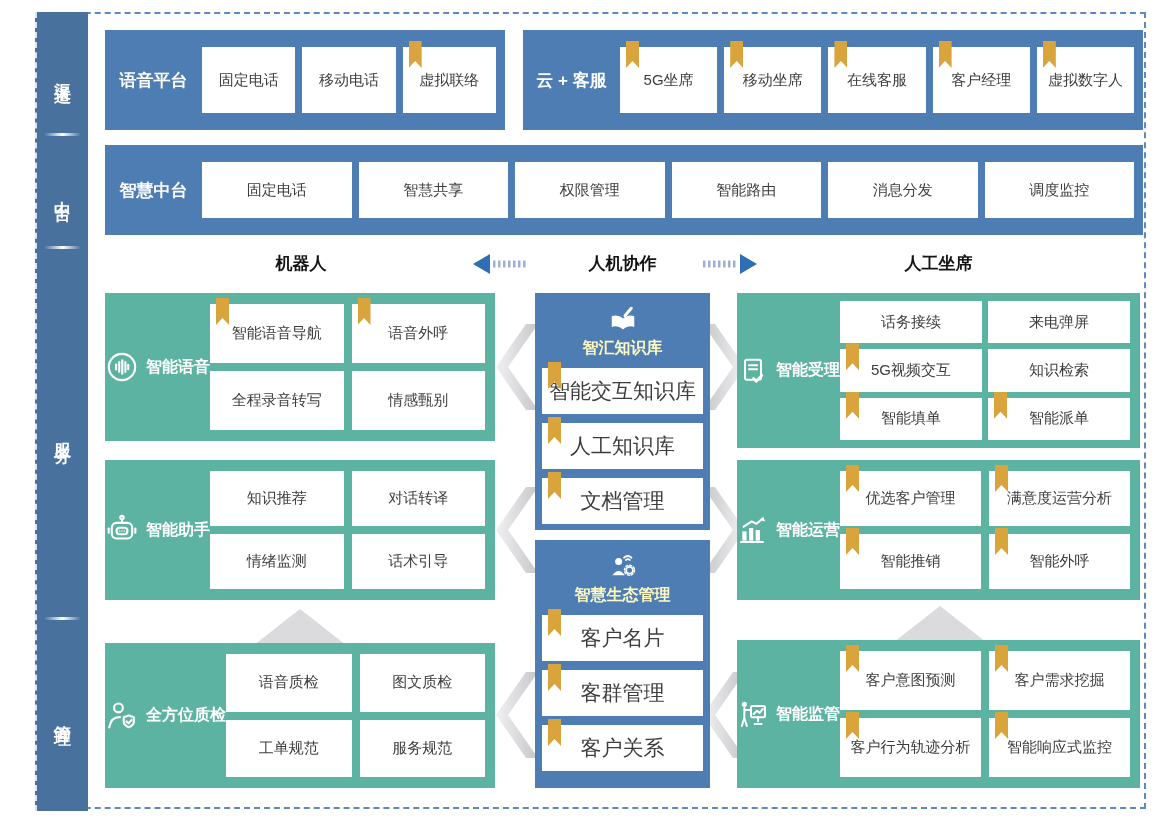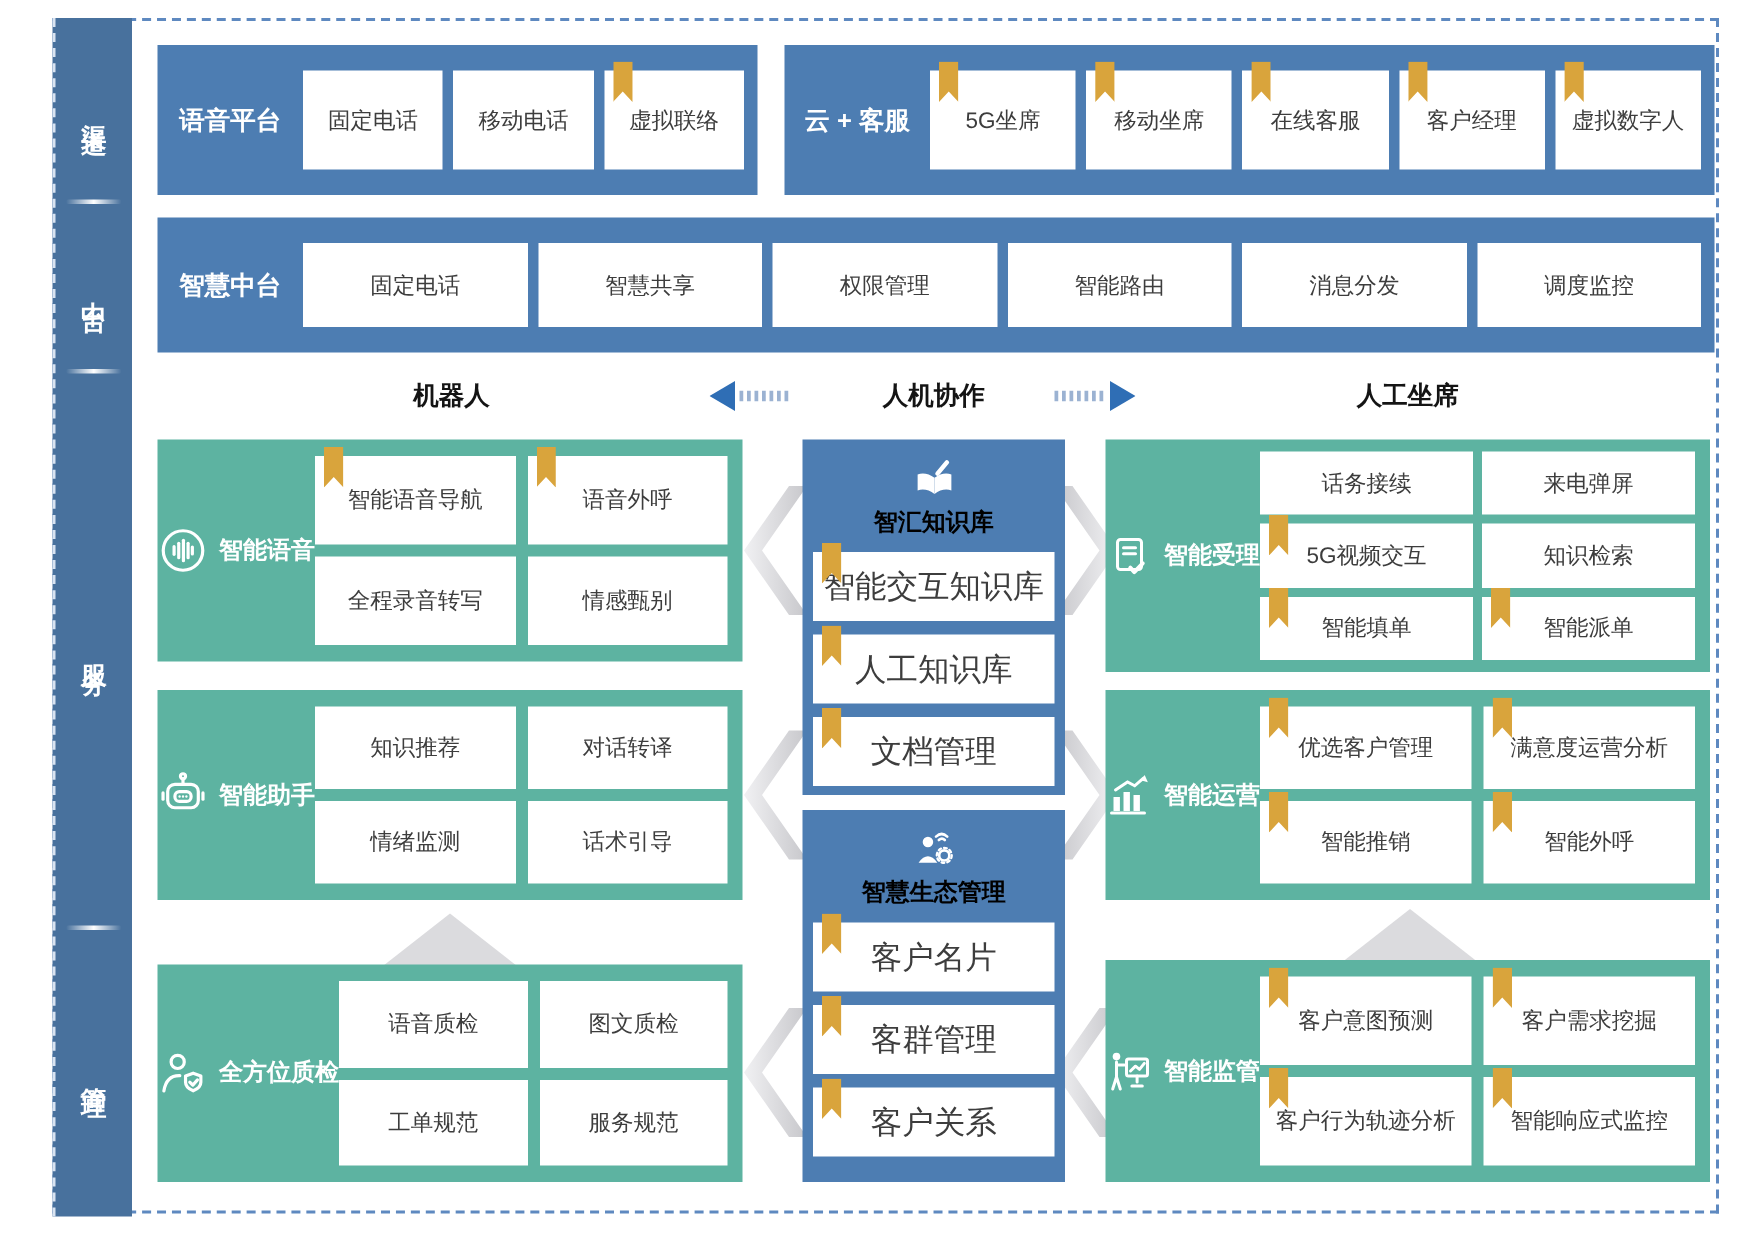--- a/index.html
+++ b/index.html
@@ -33,21 +33,21 @@
   .gblock{position:absolute;background:#5db3a1;display:flex;z-index:1;}
   .glabel{flex:0 0 102px;display:flex;flex-direction:row;align-items:center;
           justify-content:center;gap:7px;color:#fff;font-weight:bold;font-size:16px;white-space:nowrap;}
   .gboxes{flex:1;display:grid;grid-template-columns:1fr 1fr;gap:8px;padding:11px 10px 11px 0;}
   .gboxes.three{gap:6px;padding:8px 10px 8px 0;}
   .gbox{position:relative;background:#fff;display:flex;align-items:center;justify-content:center;
         font-size:15px;color:#3d3d3d;white-space:nowrap;}
   
   .mblock{position:absolute;left:535px;width:175px;background:#4d7db2;z-index:1;
           padding:8px 7px;box-sizing:border-box;}
-  .mhead{display:flex;flex-direction:column;align-items:center;gap:3px;color:#000000;
+  .mhead{display:flex;flex-direction:column;align-items:center;gap:3px;color:#fef9c3;
          font-weight:bold;font-size:16px;padding:4px 0 9px;}
   .mrow{position:relative;background:#fff;height:46px;margin-bottom:9px;display:flex;
         align-items:center;justify-content:center;font-size:21px;color:#3d3d3d;white-space:nowrap;}
   
   .chev{position:absolute;z-index:0;}
   .uptri{position:absolute;width:0;height:0;border-left:46px solid transparent;
          border-right:46px solid transparent;border-bottom:36px solid #dbdbde;z-index:0;}
   .icon svg{display:block;}
 </style>
 </head>

